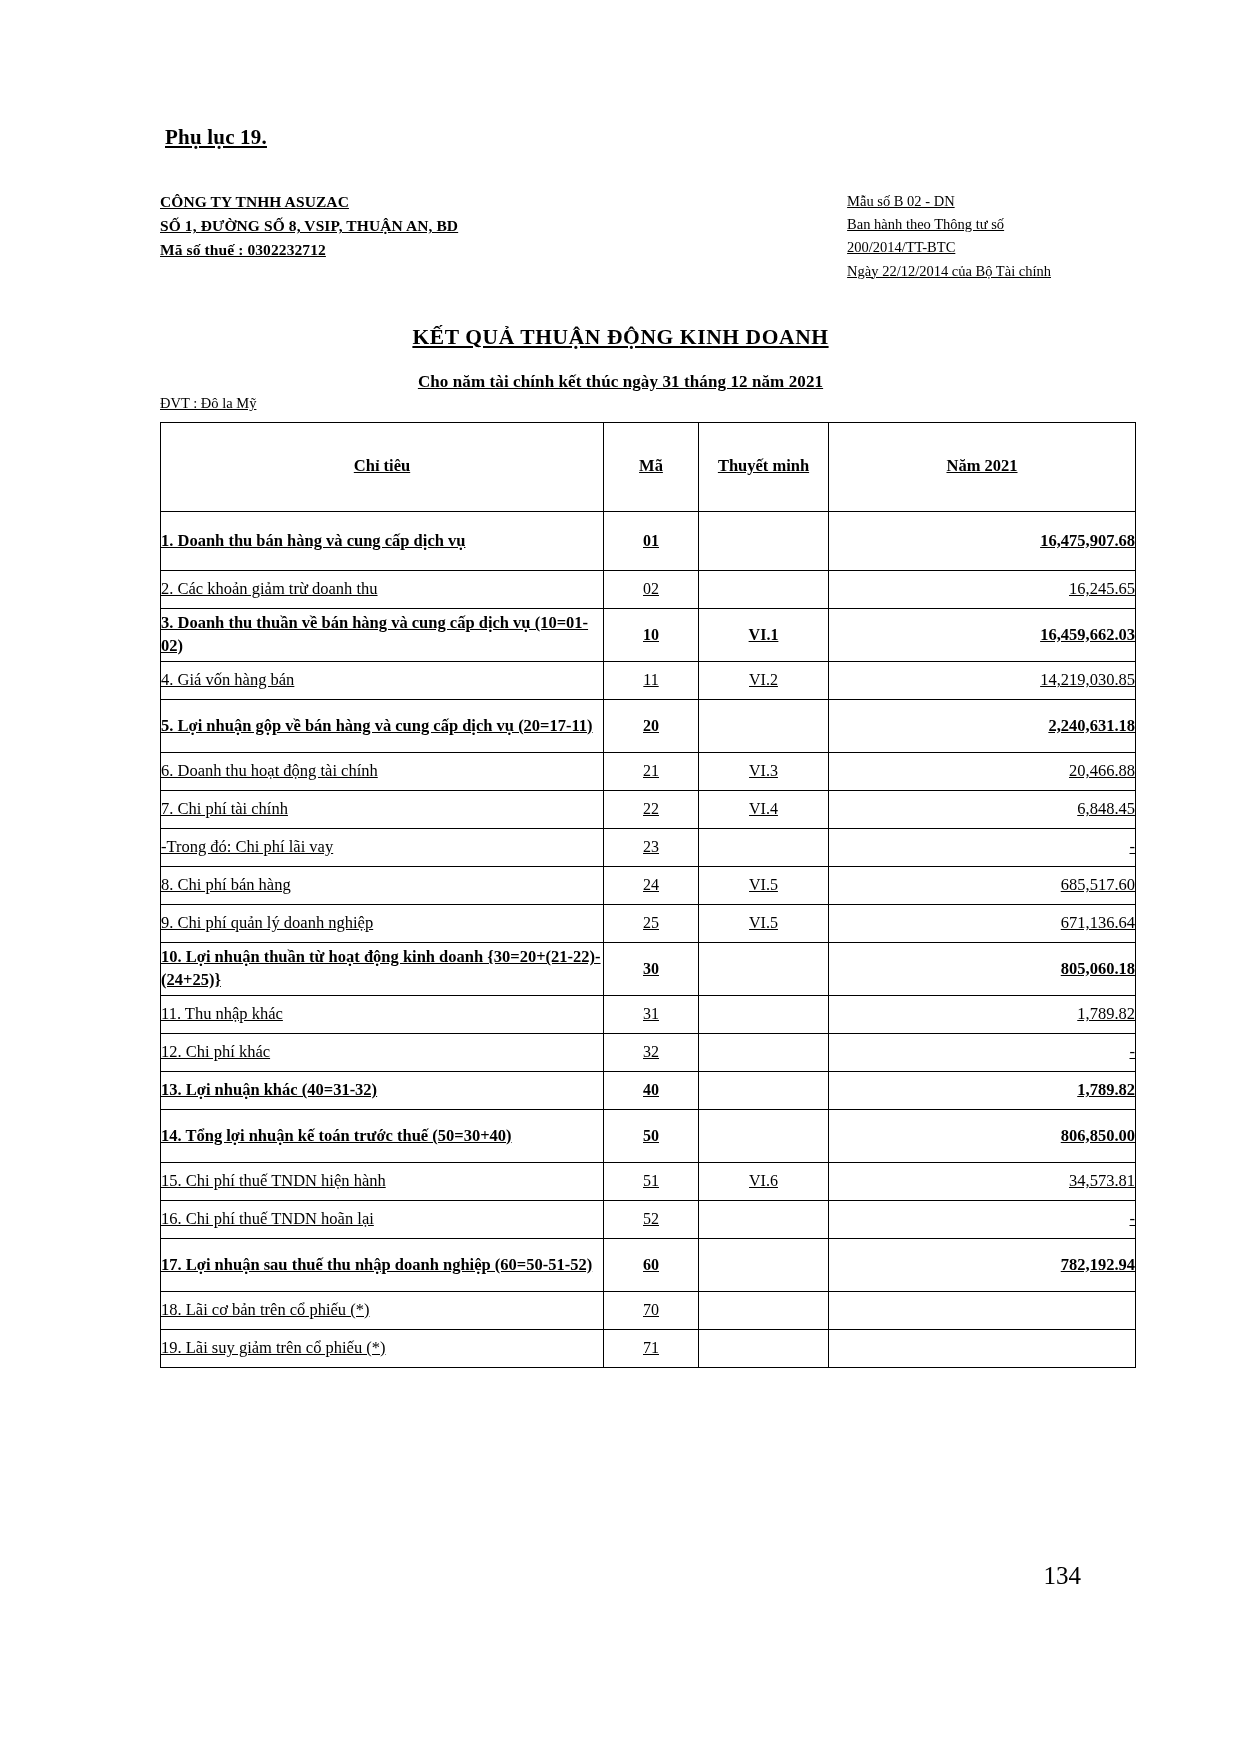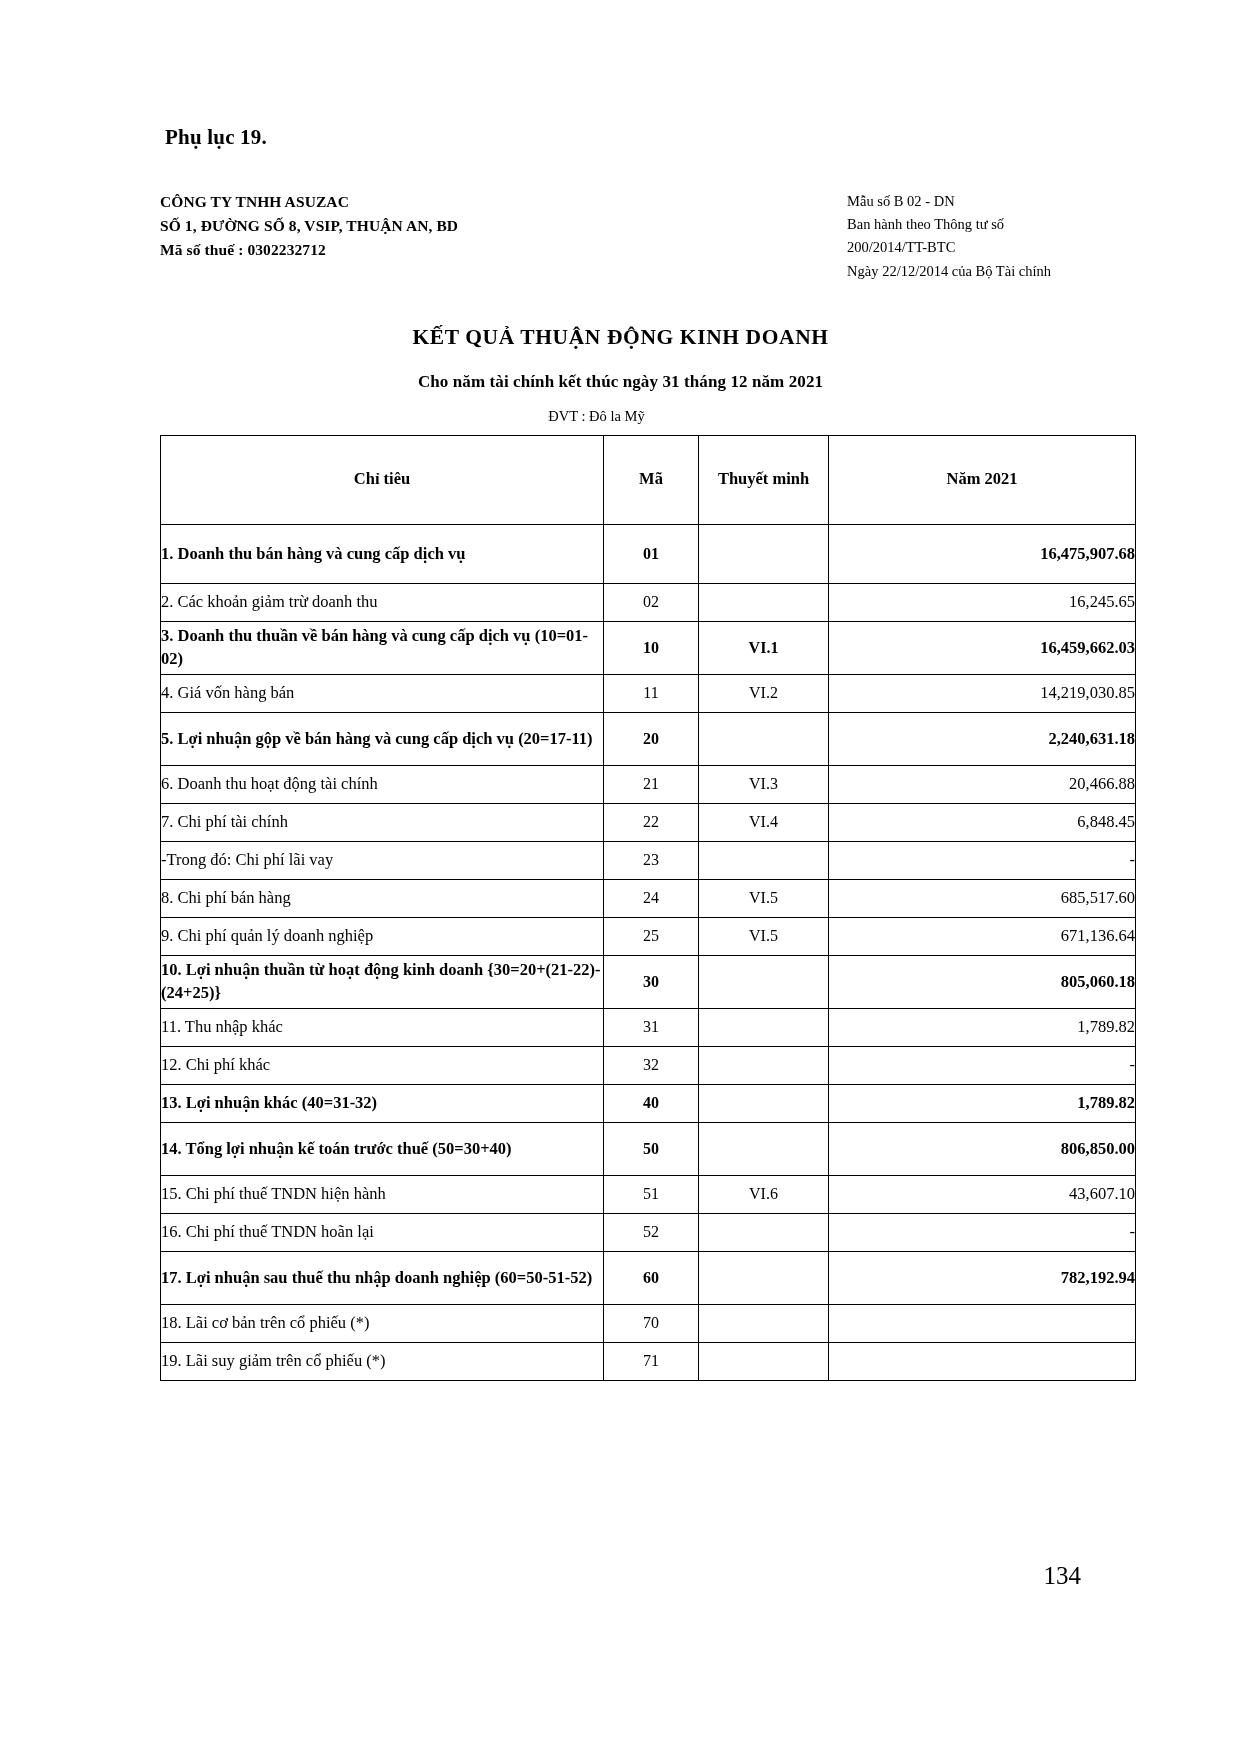--- a/index.html
+++ b/index.html
@@ -13,20 +13,21 @@
     font-family: "Liberation Serif", serif;
     color: #000000;
     position: relative;
   }
   .page {
     position: relative;
     width: 1241px;
     height: 1754px;
     box-sizing: border-box;
     padding: 125px 160px 0 160px;
+    text-decoration: underline;
   }
   .appendix {
     font-weight: bold;
     font-size: 21px;
     letter-spacing: 0.2px;
     margin: 0 0 40px 5px;
   }
   .head-row {
     display: flex;
     justify-content: space-between;
@@ -55,23 +56,23 @@
     font-size: 21.5px;
     letter-spacing: 0.6px;
   }
   .doc-subtitle {
     font-weight: bold;
     font-size: 17px;
     margin-top: 22px;
     letter-spacing: 0.1px;
   }
   .unit {
-    text-align: center;
+    text-align: left;
     font-size: 14.5px;
-    margin-top: 16px;
+    margin-top: 3px;
     padding-right: 48px;
   }
   table.pl {
     border-collapse: collapse;
     width: 975px;
     margin-top: 10px;
     table-layout: fixed;
   }
   table.pl td, table.pl th {
     border: 1px solid #000000;
@@ -251,21 +252,21 @@
         <tr class="bold tall">
           <td class="name">14. Tổng lợi nhuận kế toán trước thuế (50=30+40)</td>
           <td class="code">50</td>
           <td class="note"></td>
           <td class="val">806,850.00</td>
         </tr>
         <tr class="normal">
           <td class="name">15. Chi phí thuế TNDN hiện hành</td>
           <td class="code">51</td>
           <td class="note">VI.6</td>
-          <td class="val">43,607.10</td>
+          <td class="val">34,573.81</td>
         </tr>
         <tr class="normal">
           <td class="name">16. Chi phí thuế TNDN hoãn lại</td>
           <td class="code">52</td>
           <td class="note"></td>
           <td class="val">-</td>
         </tr>
         <tr class="bold tall">
           <td class="name">17. Lợi nhuận sau thuế thu nhập doanh nghiệp (60=50-51-52)</td>
           <td class="code">60</td>

